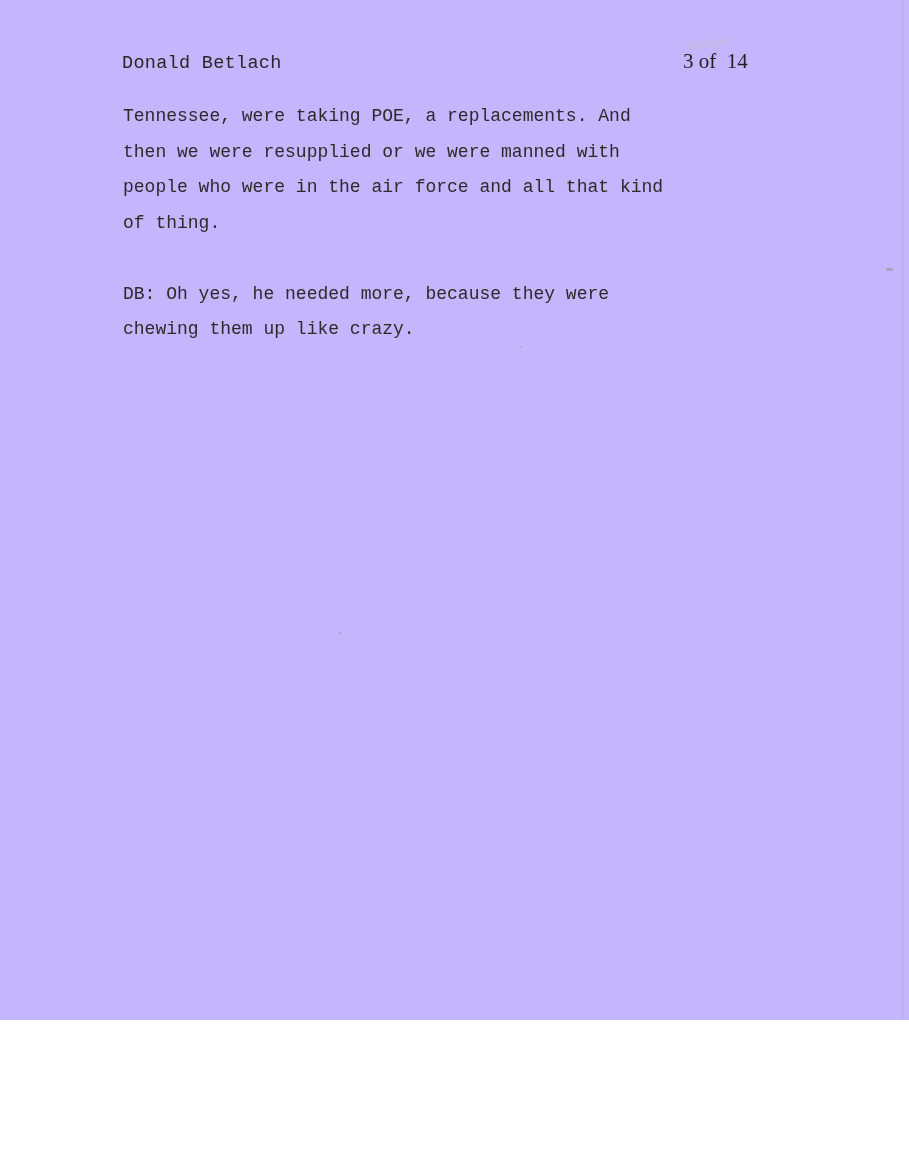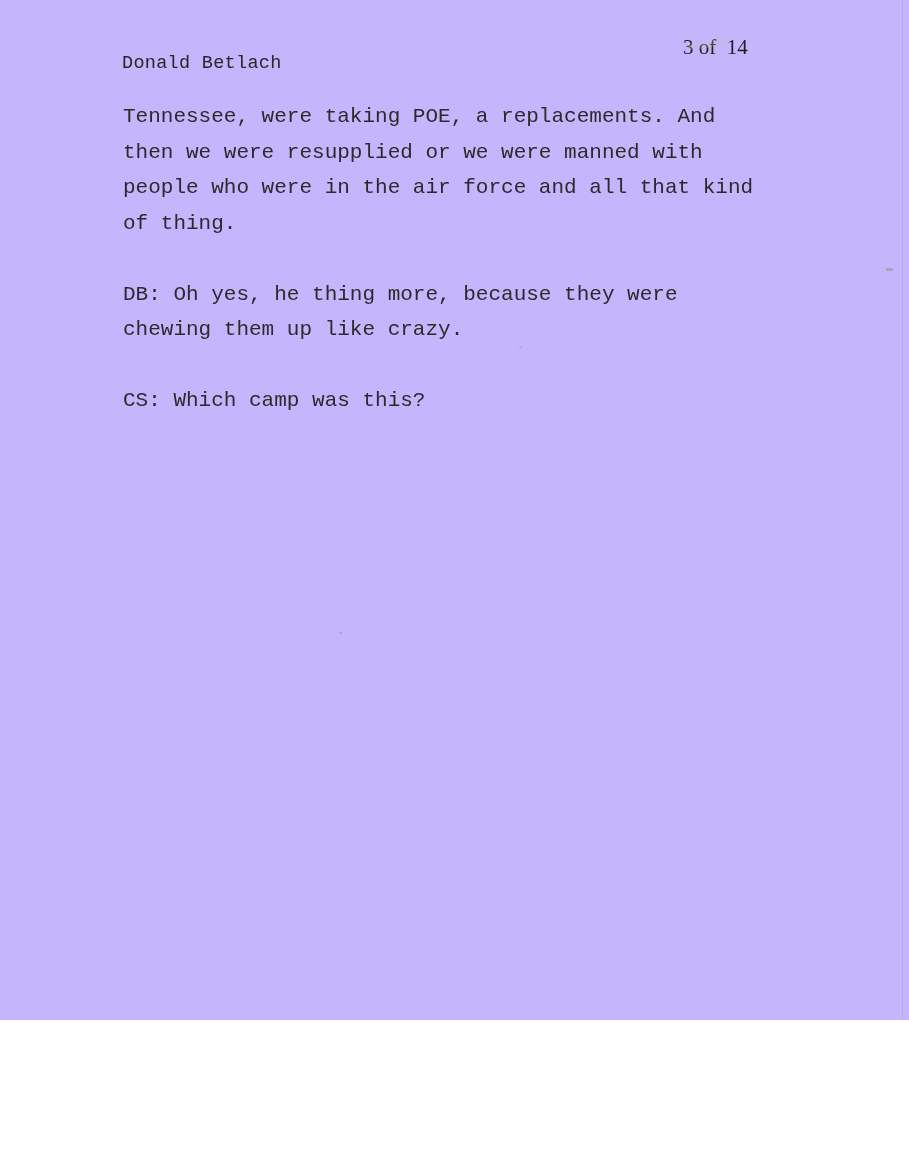--- a/index.html
+++ b/index.html
@@ -22,33 +22,33 @@
     top: 53px;
     font-size: 18.5px;
     line-height: 22px;
     letter-spacing: 0.3px;
     color: #272727;
     white-space: pre;
   }
   .header-page {
     position: absolute;
     left: 683px;
-    top: 35px;
+    top: 49px;
     font-family: "Liberation Serif", "DejaVu Serif", serif;
     font-size: 21px;
     line-height: 25px;
     color: #1f1f1f;
     white-space: pre;
   }
   .body-text {
     position: absolute;
     left: 123px;
     top: 99px;
     width: 680px;
-    font-size: 21px;
+    font-size: 18px;
     line-height: 35.5px;
     color: #2b2b2b;
   }
   .body-text p {
     margin: 0 0 35.5px 0;
     white-space: pre-line;
   }
   
   .edge-line-right {
     position: absolute;
@@ -109,23 +109,22 @@
 
   <div class="header-name">Donald Betlach</div>
 
   <div class="header-page">3 of  14</div>
 
   <div class="body-text">
     <p>Tennessee, were taking POE, a replacements. And
 then we were resupplied or we were manned with
 people who were in the air force and all that kind
 of thing.</p>
-    <p>DB: Oh yes, he thing more, because they were
+    <p>DB: Oh yes, he needed more, because they were
 chewing them up like crazy.</p>
-    <p>CS: Which camp was this?</p>
   </div>
 
   <div class="edge-line-right"></div>
   <div class="bottom-streak"></div>
   <div class="bottom-streak-faint"></div>
   <div class="smudge"></div>
   <div class="speck s1"></div>
   <div class="speck s2"></div>
   <div class="speck s3"></div>
   <div class="stray-mark m1">’</div>

